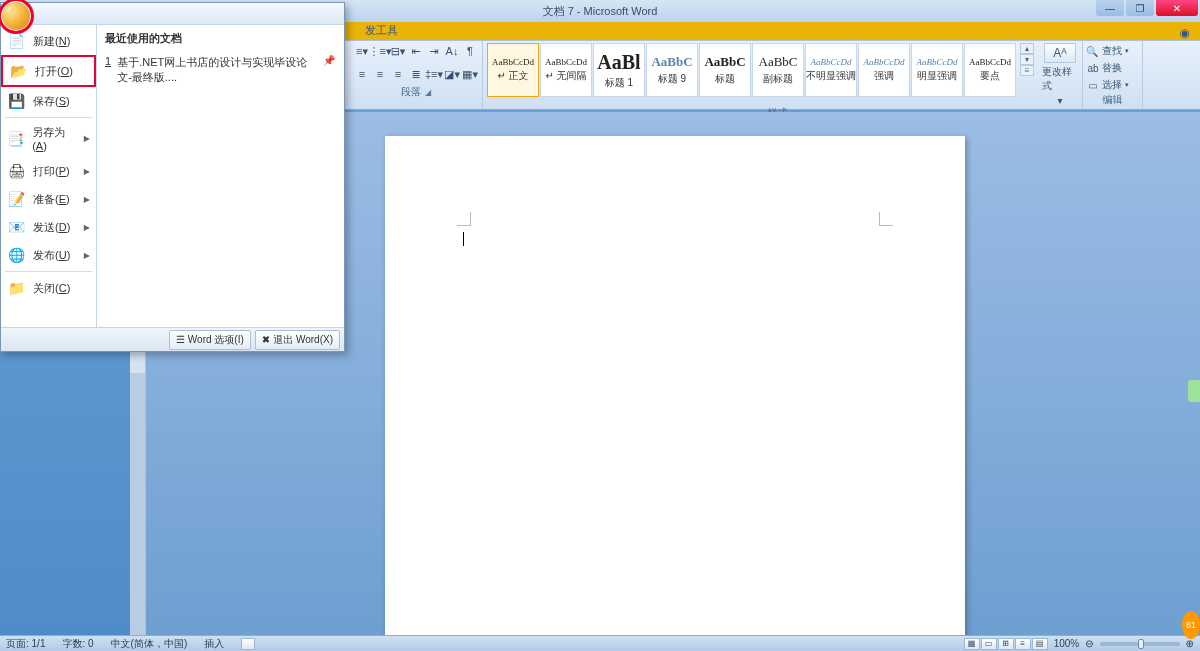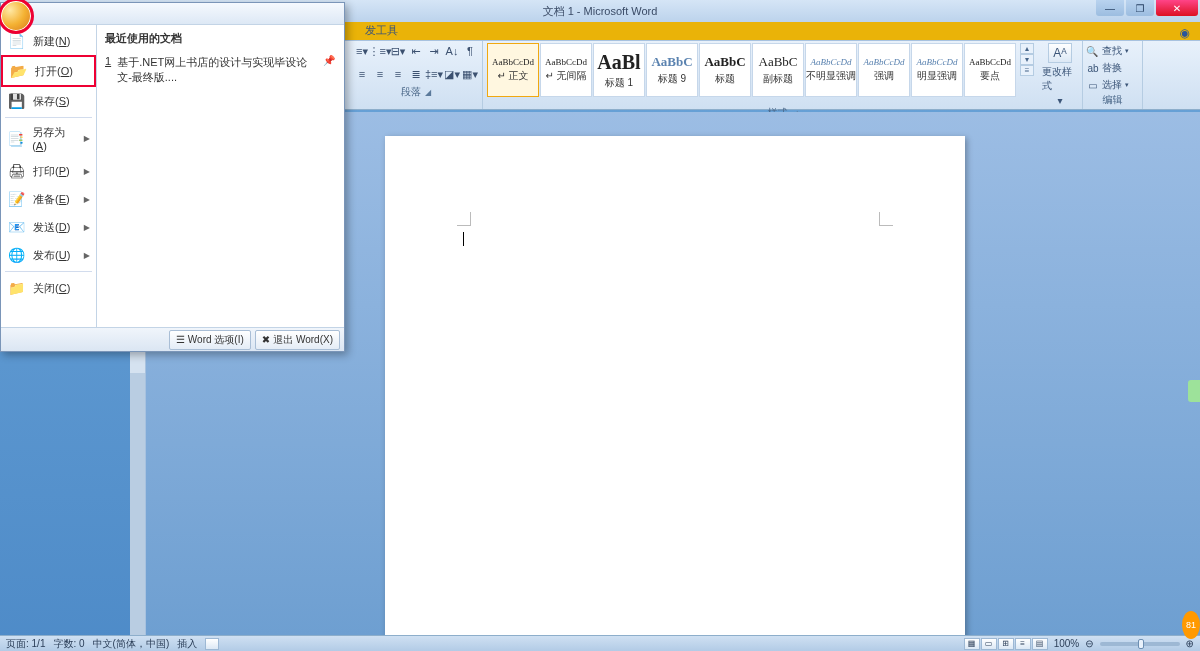--- a/index.html
+++ b/index.html
@@ -40,21 +40,21 @@
 .style-preview.med { font-size:13px; }
 .style-preview.med.bold { font-weight:bold; }
 .style-preview.sm { font-size:9px; }
 .style-preview.ital { font-style:italic; color:#5b83b0; }
 .style-preview.blue { color:#5b83b0; }
 .style-name { font-size:10px; color:#333; }
 .style-scroll { width:14px; display:flex; flex-direction:column; }
 .style-scroll div { flex:1; border:1px solid #b5cce2; background:#e8f1fb; font-size:8px; display:flex; align-items:center; justify-content:center; color:#47668a; }
 
 .change-style { width:36px; display:flex; flex-direction:column; align-items:center; justify-content:center; font-size:10px; color:#3b5578; gap:2px; margin-left:4px; }
-.cs-icon { width:24px; height:20px; background:linear-gradient(#fff,#dce8f5); border:1px solid #b5cce2; display:flex; align-items:center; justify-content:center; font-size:12px; }
+.cs-icon { width:32px; height:20px; background:linear-gradient(#fff,#dce8f5); border:1px solid #b5cce2; display:flex; align-items:center; justify-content:center; font-size:12px; }
 
 .edit-group { width:60px; }
 .edit-item { font-size:10px; color:#3b5578; display:flex; align-items:center; gap:3px; padding:1px 0; }
 .edit-ico { width:12px; height:12px; font-size:10px; display:inline-flex; align-items:center; justify-content:center; }
 
 
 .office-menu { position:absolute; top: 2px; left: 0; width: 345px; height: 350px; background:#fff; border:1px solid #7a95b8; box-shadow: 3px 3px 8px rgba(0,0,0,.3); z-index:100; display:flex; flex-direction:column; }
 .om-header-strip { height:22px; background: linear-gradient(#f5f9fe, #dde8f5); border-bottom:1px solid #c3d4e6;}
 .om-body { flex:1; display:flex; }
 .om-left { width:96px; border-right:1px solid #c3d4e6; padding-top:2px; }
@@ -74,21 +74,21 @@
 
 .docarea { position:absolute; top:112px; left:130px; right:0; bottom:16px; background:linear-gradient(#9cbde4,#6e9fd1); }
 .vruler { position:absolute; top:0; left:0; width:16px; bottom:0; background:#e8f0fa; border-right:1px solid #a8c2df; }
 .vruler-dark { position:absolute; top:0; left:0; right:0; height:100%; background:repeating-linear-gradient(to bottom, #d5e2f0 0, #d5e2f0 50%, #b9cde2 50%, #b9cde2 100%);}
 .page { position:absolute; top:24px; left:255px; width:580px; height:800px; background:#fff; box-shadow:2px 2px 6px rgba(0,0,0,.3); }
 .page-margin-tl { position:absolute; top:76px; left:72px; width:14px; height:14px; border-left:1px solid #bbb; border-top:1px solid #bbb; transform:scaleY(-1) scaleX(-1);}
 .page-margin-tr { position:absolute; top:76px; right:72px; width:14px; height:14px; border-right:1px solid #bbb; border-top:1px solid #bbb; transform:scaleY(-1) scaleX(-1);}
 .cursor { position:absolute; top:96px; left:78px; width:1px; height:14px; background:#000; }
 
 
-.statusbar { position:absolute; bottom:0; left:0; right:0; height:16px; background:linear-gradient(#cfe0f2,#b2cbe6); border-top:1px solid #8daecb; display:flex; align-items:center; font-size:10px; color:#2b3e58; padding:0 6px; gap:8px; }
+.statusbar { position:absolute; bottom:0; left:0; right:0; height:16px; background:linear-gradient(#cfe0f2,#b2cbe6); border-top:1px solid #8daecb; display:flex; align-items:center; font-size:10px; color:#2b3e58; padding:0 6px; gap:17px; }
 .status-right { margin-left:auto; display:flex; align-items:center; gap:6px; }
 .view-btns { display:flex; gap:1px; }
 .view-btn { width:16px; height:12px; background:linear-gradient(#fff,#dce8f5); border:1px solid #9db8d4; font-size:8px; display:flex; align-items:center; justify-content:center; }
 .zoom-slider { width:80px; height:4px; background:#9db8d4; position:relative; border-radius:2px; }
 .zoom-thumb { position:absolute; left:38px; top:-3px; width:6px; height:10px; background:#e8f1fb; border:1px solid #6c8fb3; border-radius:2px;}
 .sb-ico { width:14px; height:12px; border:1px solid #9db8d4; background:linear-gradient(#fff,#dce8f5); }
 
 .badge { position:absolute; right:0; bottom:12px; width:18px; height:28px; border-radius:50%; background:#f90; color:#fff; font-size:9px; display:flex;align-items:center;justify-content:center;}
 .sidegreen { position:absolute; right:0; top:380px; width:12px; height:22px; background:#9de29a; border-radius:3px 0 0 3px;}
 
@@ -100,21 +100,21 @@
 <div class="titlebar">
   <div class="office-btn"></div>
   <div class="qat">
     <span class="qat-icon">💾</span>
     <span class="qat-icon">↶</span>
     <span class="qat-icon">↷</span>
     <span class="qat-icon">▭</span>
     <span class="qat-icon">▤</span>
     <span class="qat-icon">▾</span>
   </div>
-  <div class="title-text">文档 1 - Microsoft Word</div>
+  <div class="title-text">文档 7 - Microsoft Word</div>
   <div class="win-ctrls">
     <div class="win-btn win-min">—</div>
     <div class="win-btn win-max">❐</div>
     <div class="win-btn win-close">✕</div>
   </div>
 </div>
 
 <div class="tabrow">
   <div class="tab">发工具</div>
   <div class="help-icon">◉</div>

